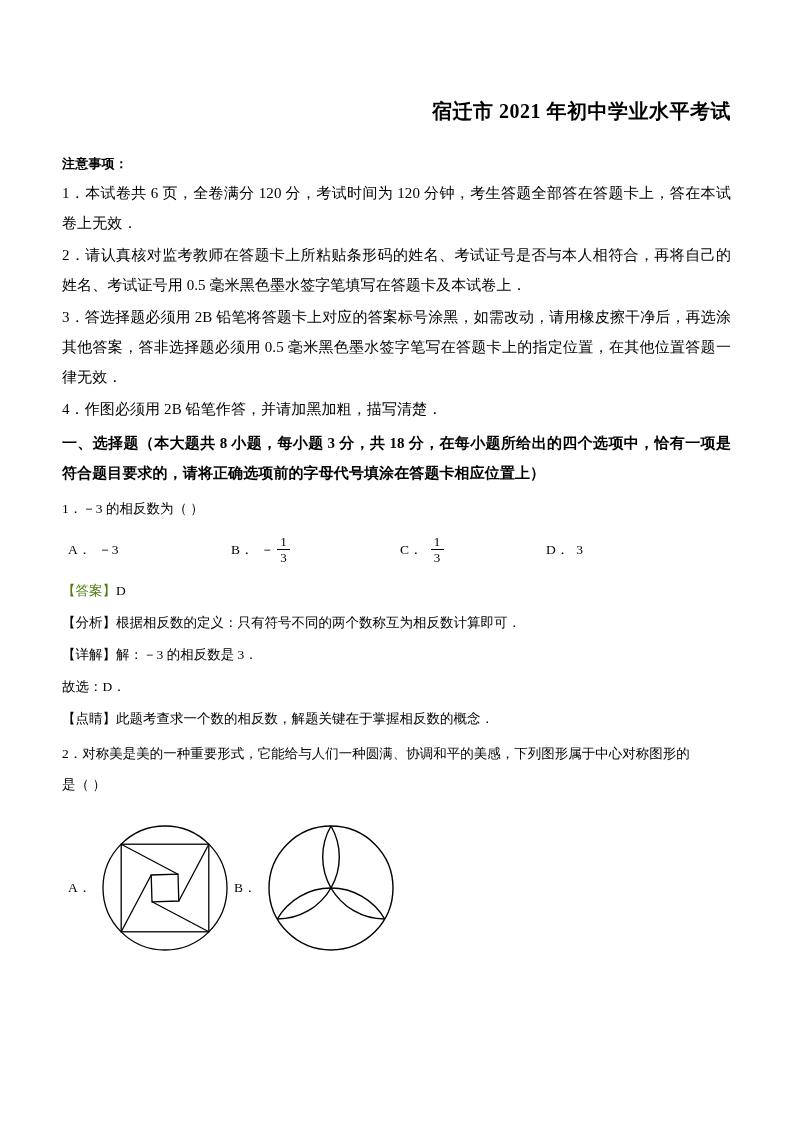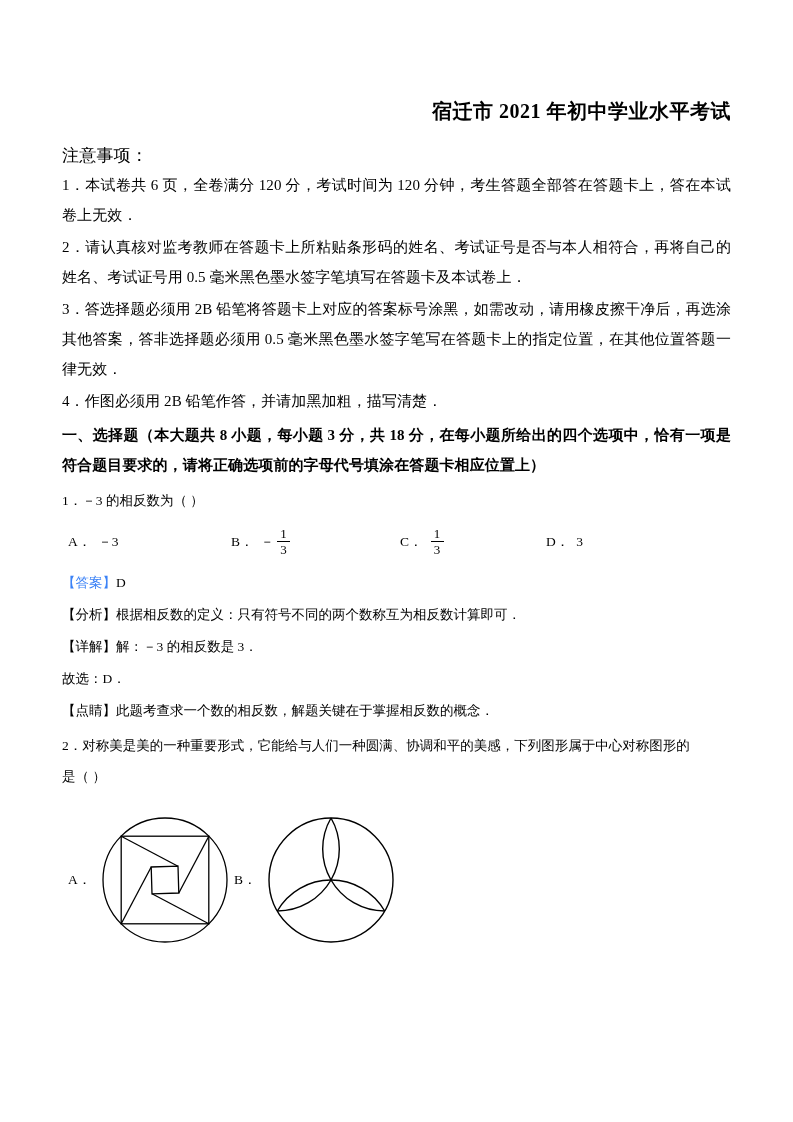--- a/index.html
+++ b/index.html
@@ -28,24 +28,24 @@
     text-align: right;
     font-weight: bold;
     font-size: 20px;
     line-height: 30px;
     margin: 0;
     padding-top: 96px;
     letter-spacing: 0.5px;
   }
 
   .notice-heading {
-    font-weight: normal;
-    font-size: 17px;
+    font-weight: bold;
+    font-size: 13px;
     line-height: 24px;
-    margin-top: 18px;
+    margin-top: 26px;
     letter-spacing: 0.2px;
   }
 
   .notice-item {
     font-weight: normal;
     font-size: 15px;
     line-height: 30px;
     margin-top: 2px;
     text-align: justify;
     text-justify: inter-ideograph;
@@ -112,21 +112,21 @@
     font-size: 13px;
     padding: 1px 3px 0 3px;
   }
   .neg { margin-right: 2px; }
 
   .ans-line {
     font-size: 13.5px;
     line-height: 29px;
     margin-top: 3px;
   }
-  .blue { color: #3b82f6; }
+  .blue { color: #4d7c0f; }
 
   .sol-line {
     font-size: 13.5px;
     line-height: 29px;
     margin-top: 3px;
     text-align: justify;
     text-justify: inter-ideograph;
   }
 
   .figure-row {

